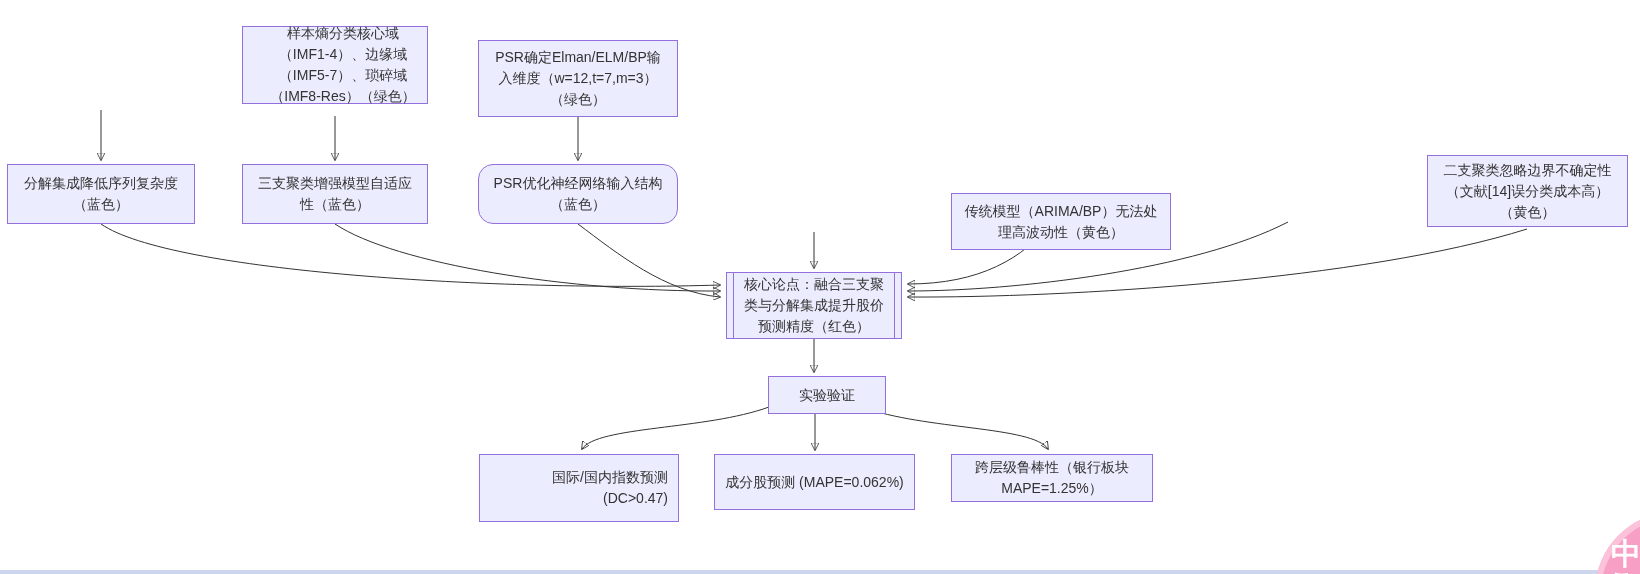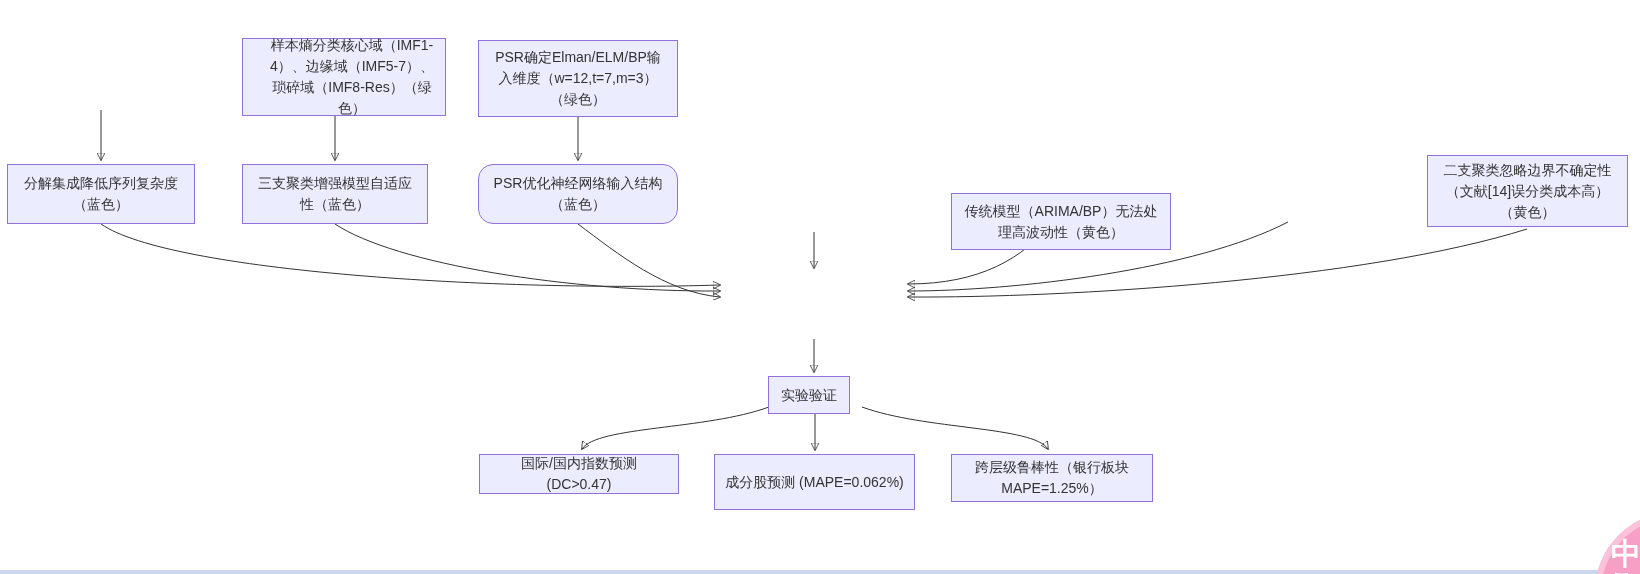--- a/index.html
+++ b/index.html
@@ -78,40 +78,41 @@
     <path d="M1052,222 C1024,258 980,284 908,284" marker-end="url(#arrow)"></path>
     <path d="M1288,222 C1195,270 1015,291 908,291" marker-end="url(#arrow)"></path>
     <path d="M1527,229 C1365,280 1065,298 908,297" marker-end="url(#arrow)"></path>
     <path d="M814,339 L814,372" marker-end="url(#arrow)"></path>
     <path d="M769,407 C706,430 597,426 582,449" marker-end="url(#arrow)"></path>
     <path d="M815,414 L815,450" marker-end="url(#arrow)"></path>
     <path d="M862,407 C925,430 1033,426 1048,449" marker-end="url(#arrow)"></path>
   </svg>
 
 
-  <div class="node" style="left:242px;top:38px;width:204px;height:78px;padding-left:26px;">样本熵分类核心域（IMF1-4）、边缘域（IMF5-7）、琐碎域（IMF8-Res）（绿色）</div>
+  <div class="node" style="left:242px;top:26px;width:186px;height:78px;padding-left:26px;">样本熵分类核心域（IMF1-4）、边缘域（IMF5-7）、琐碎域（IMF8-Res）（绿色）</div>
 
   <div class="node" style="left:478px;top:40px;width:200px;height:77px;">PSR确定Elman/ELM/BP输入维度（w=12,t=7,m=3）（绿色）</div>
 
   <div class="node" style="left:242px;top:164px;width:186px;height:60px;">三支聚类增强模型自适应性（蓝色）</div>
 
   <div class="node" style="left:7px;top:164px;width:188px;height:60px;">分解集成降低序列复杂度（蓝色）</div>
 
   <div class="node" style="left:478px;top:164px;width:200px;height:60px;border-radius:15px;">PSR优化神经网络输入结构（蓝色）</div>
 
 
   <div class="node" style="left:951px;top:165px;width:220px;height:57px;margin-top:28px;">传统模型（ARIMA/BP）无法处理高波动性（黄色）</div>
 
 
   <div class="node" style="left:1427px;top:155px;width:201px;height:72px;text-align:center;">二支聚类忽略边界不确定性（文献[14]误分类成本高）（黄色）</div>
 
+  <div class="node node-subroutine" style="left:726px;top:272px;width:176px;height:67px;">核心论点：融合三支聚类与分解集成提升股价预测精度（红色）</div>
 
-  <div class="node" style="left:768px;top:376px;width:82px;height:38px;">实验验证</div>
+  <div class="node" style="left:768px;top:376px;width:118px;height:38px;">实验验证</div>
 
-  <div class="node" style="left:479px;top:454px;width:200px;height:40px;">国际/国内指数预测 (DC&gt;0.47)</div>
+  <div class="node" style="left:479px;top:454px;width:200px;height:68px;text-align:right;">国际/国内指数预测 (DC&gt;0.47)</div>
 
   <div class="node" style="left:714px;top:454px;width:201px;height:56px;">成分股预测 (MAPE=0.062%)</div>
 
   <div class="node" style="left:951px;top:454px;width:202px;height:48px;">跨层级鲁棒性（银行板块 MAPE=1.25%）</div>
 
   <div class="bottom-strip"></div>
 
   <div class="badge">
     <span class="b1">中A</span>
     <span class="b2">こ</span>

